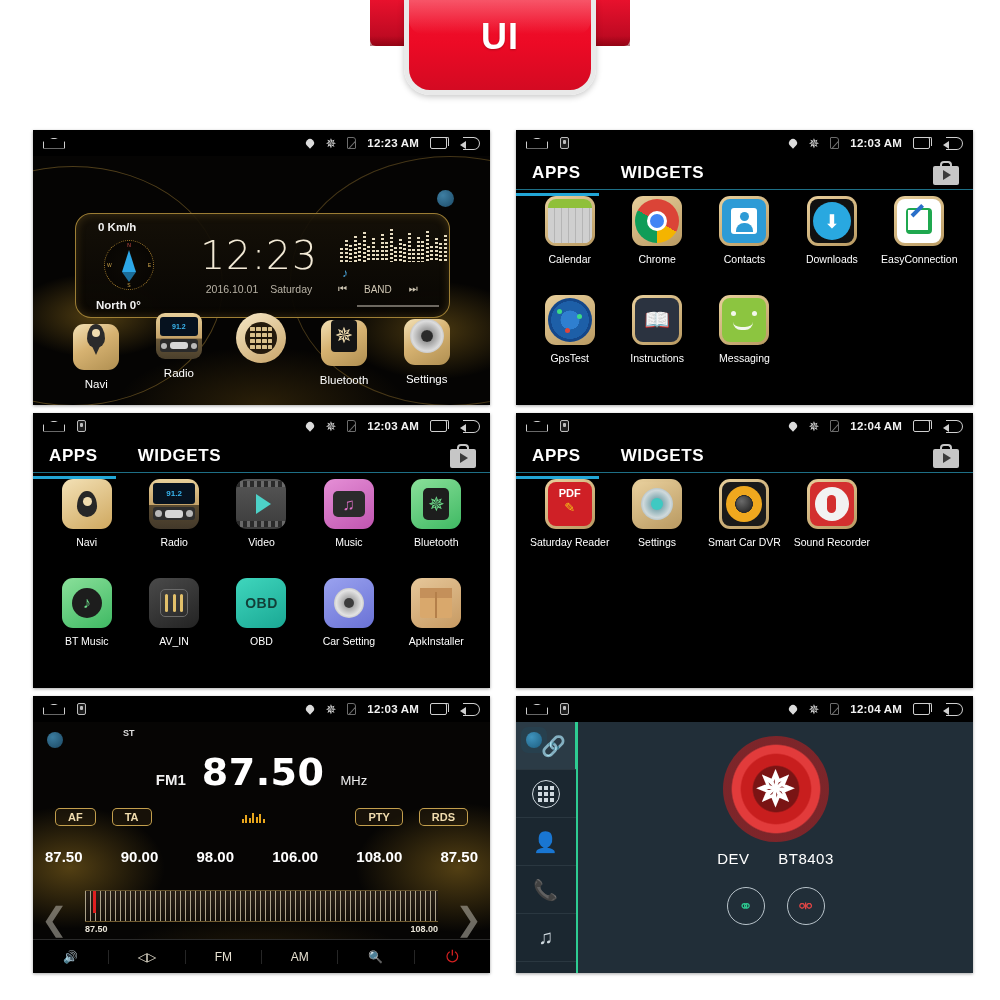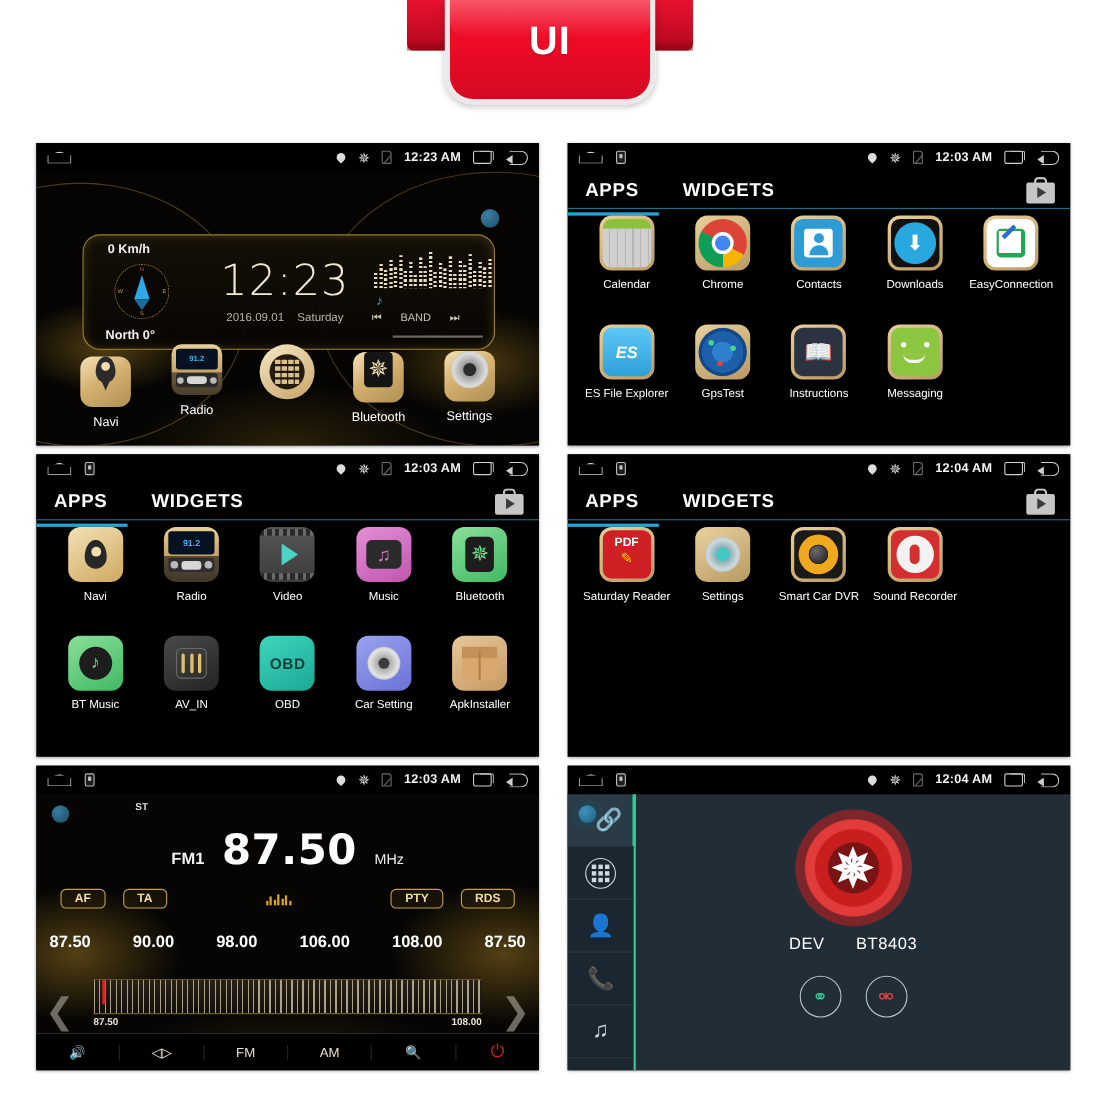--- a/index.html
+++ b/index.html
@@ -310,21 +310,21 @@
               <span class="nd w">W</span>
               <span class="nd e">E</span>
             <div class="needle"></div>
           </div>
           <div class="w-north">North 0°</div>
         </div>
 
         <div class="w-mid">
           <div class="w-clock">12:23</div>
           <div class="w-sub">
-            <span>2016.09.01</span>
+            <span>2016.10.01</span>
             <span>Saturday</span>
           </div>
         </div>
 
         <div class="w-right">
           <div class="eq">
             <span style="height:14px"></span>
               <span style="height:22px"></span>
               <span style="height:17px"></span>
             <span style="height:26px"></span>
@@ -482,26 +482,20 @@
               <div style="position:absolute;left:-2px;top:-2px;width:20px;height:20px;background:#fff;"></div>
               <div style="position:absolute;left:2px;top:2px;width:15px;height:4px;background:#2a6fc9;transform:rotate(-45deg);transform-origin:left;"></div>
             </div>
           </div>
         </div>
         <div class="app-label">EasyConnection</div>
       </div>
 
       <div class="app">
         <div class="app-icon gold-frame">
-          <div class="inner" style="background:linear-gradient(180deg,#5bc8f5,#2f9fd8);color:#fff;font-size:15px;font-weight:bold;font-style:italic;">ES</div>
-        </div>
-        <div class="app-label">ES File Explorer</div>
-      </div>
-      <div class="app">
-        <div class="app-icon gold-frame">
           <div class="inner" style="background:radial-gradient(circle,#2f7fd0 0 30%,#1d5fa8 31% 60%,#14478a 61% 100%);border-radius:50%;position:relative;">
             <div style="position:absolute;left:9px;top:11px;width:5px;height:5px;border-radius:50%;background:#3ddc84;"></div>
             <div style="position:absolute;right:10px;top:16px;width:5px;height:5px;border-radius:50%;background:#3ddc84;"></div>
             <div style="position:absolute;left:17px;bottom:9px;width:5px;height:5px;border-radius:50%;background:#e0443a;"></div>
           </div>
         </div>
         <div class="app-label">GpsTest</div>
       </div>
       <div class="app">
         <div class="app-icon gold-frame">

